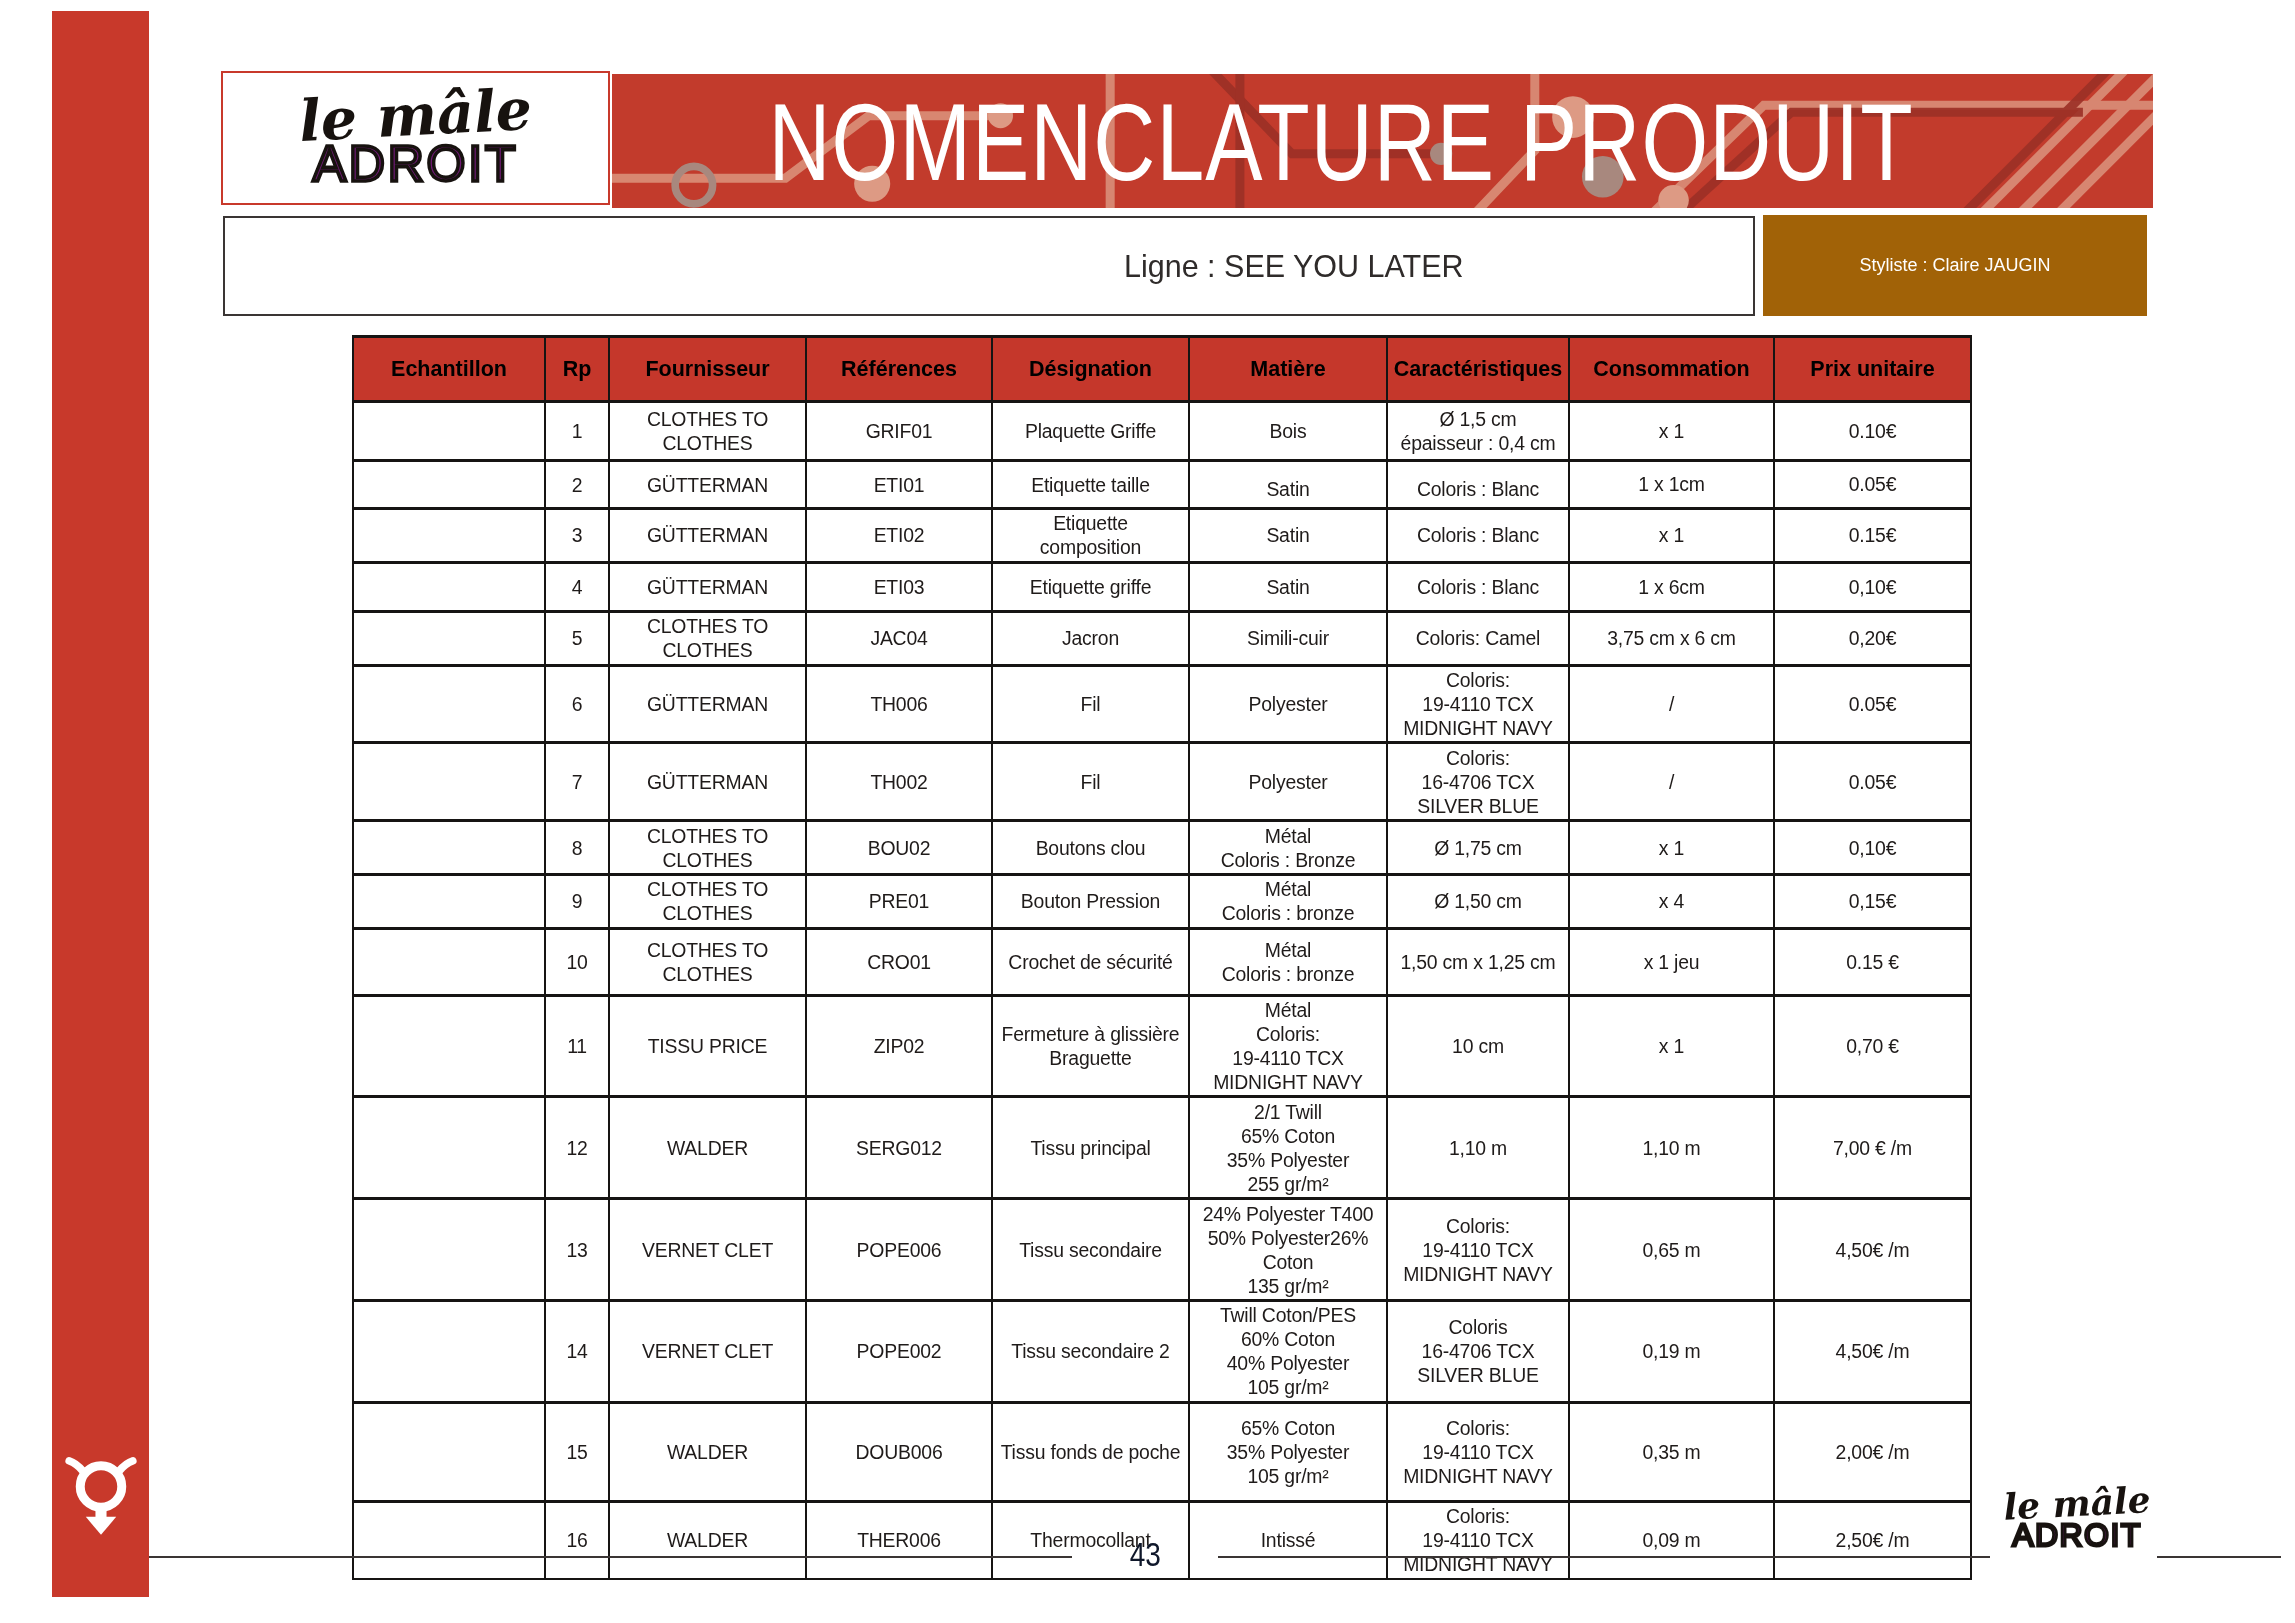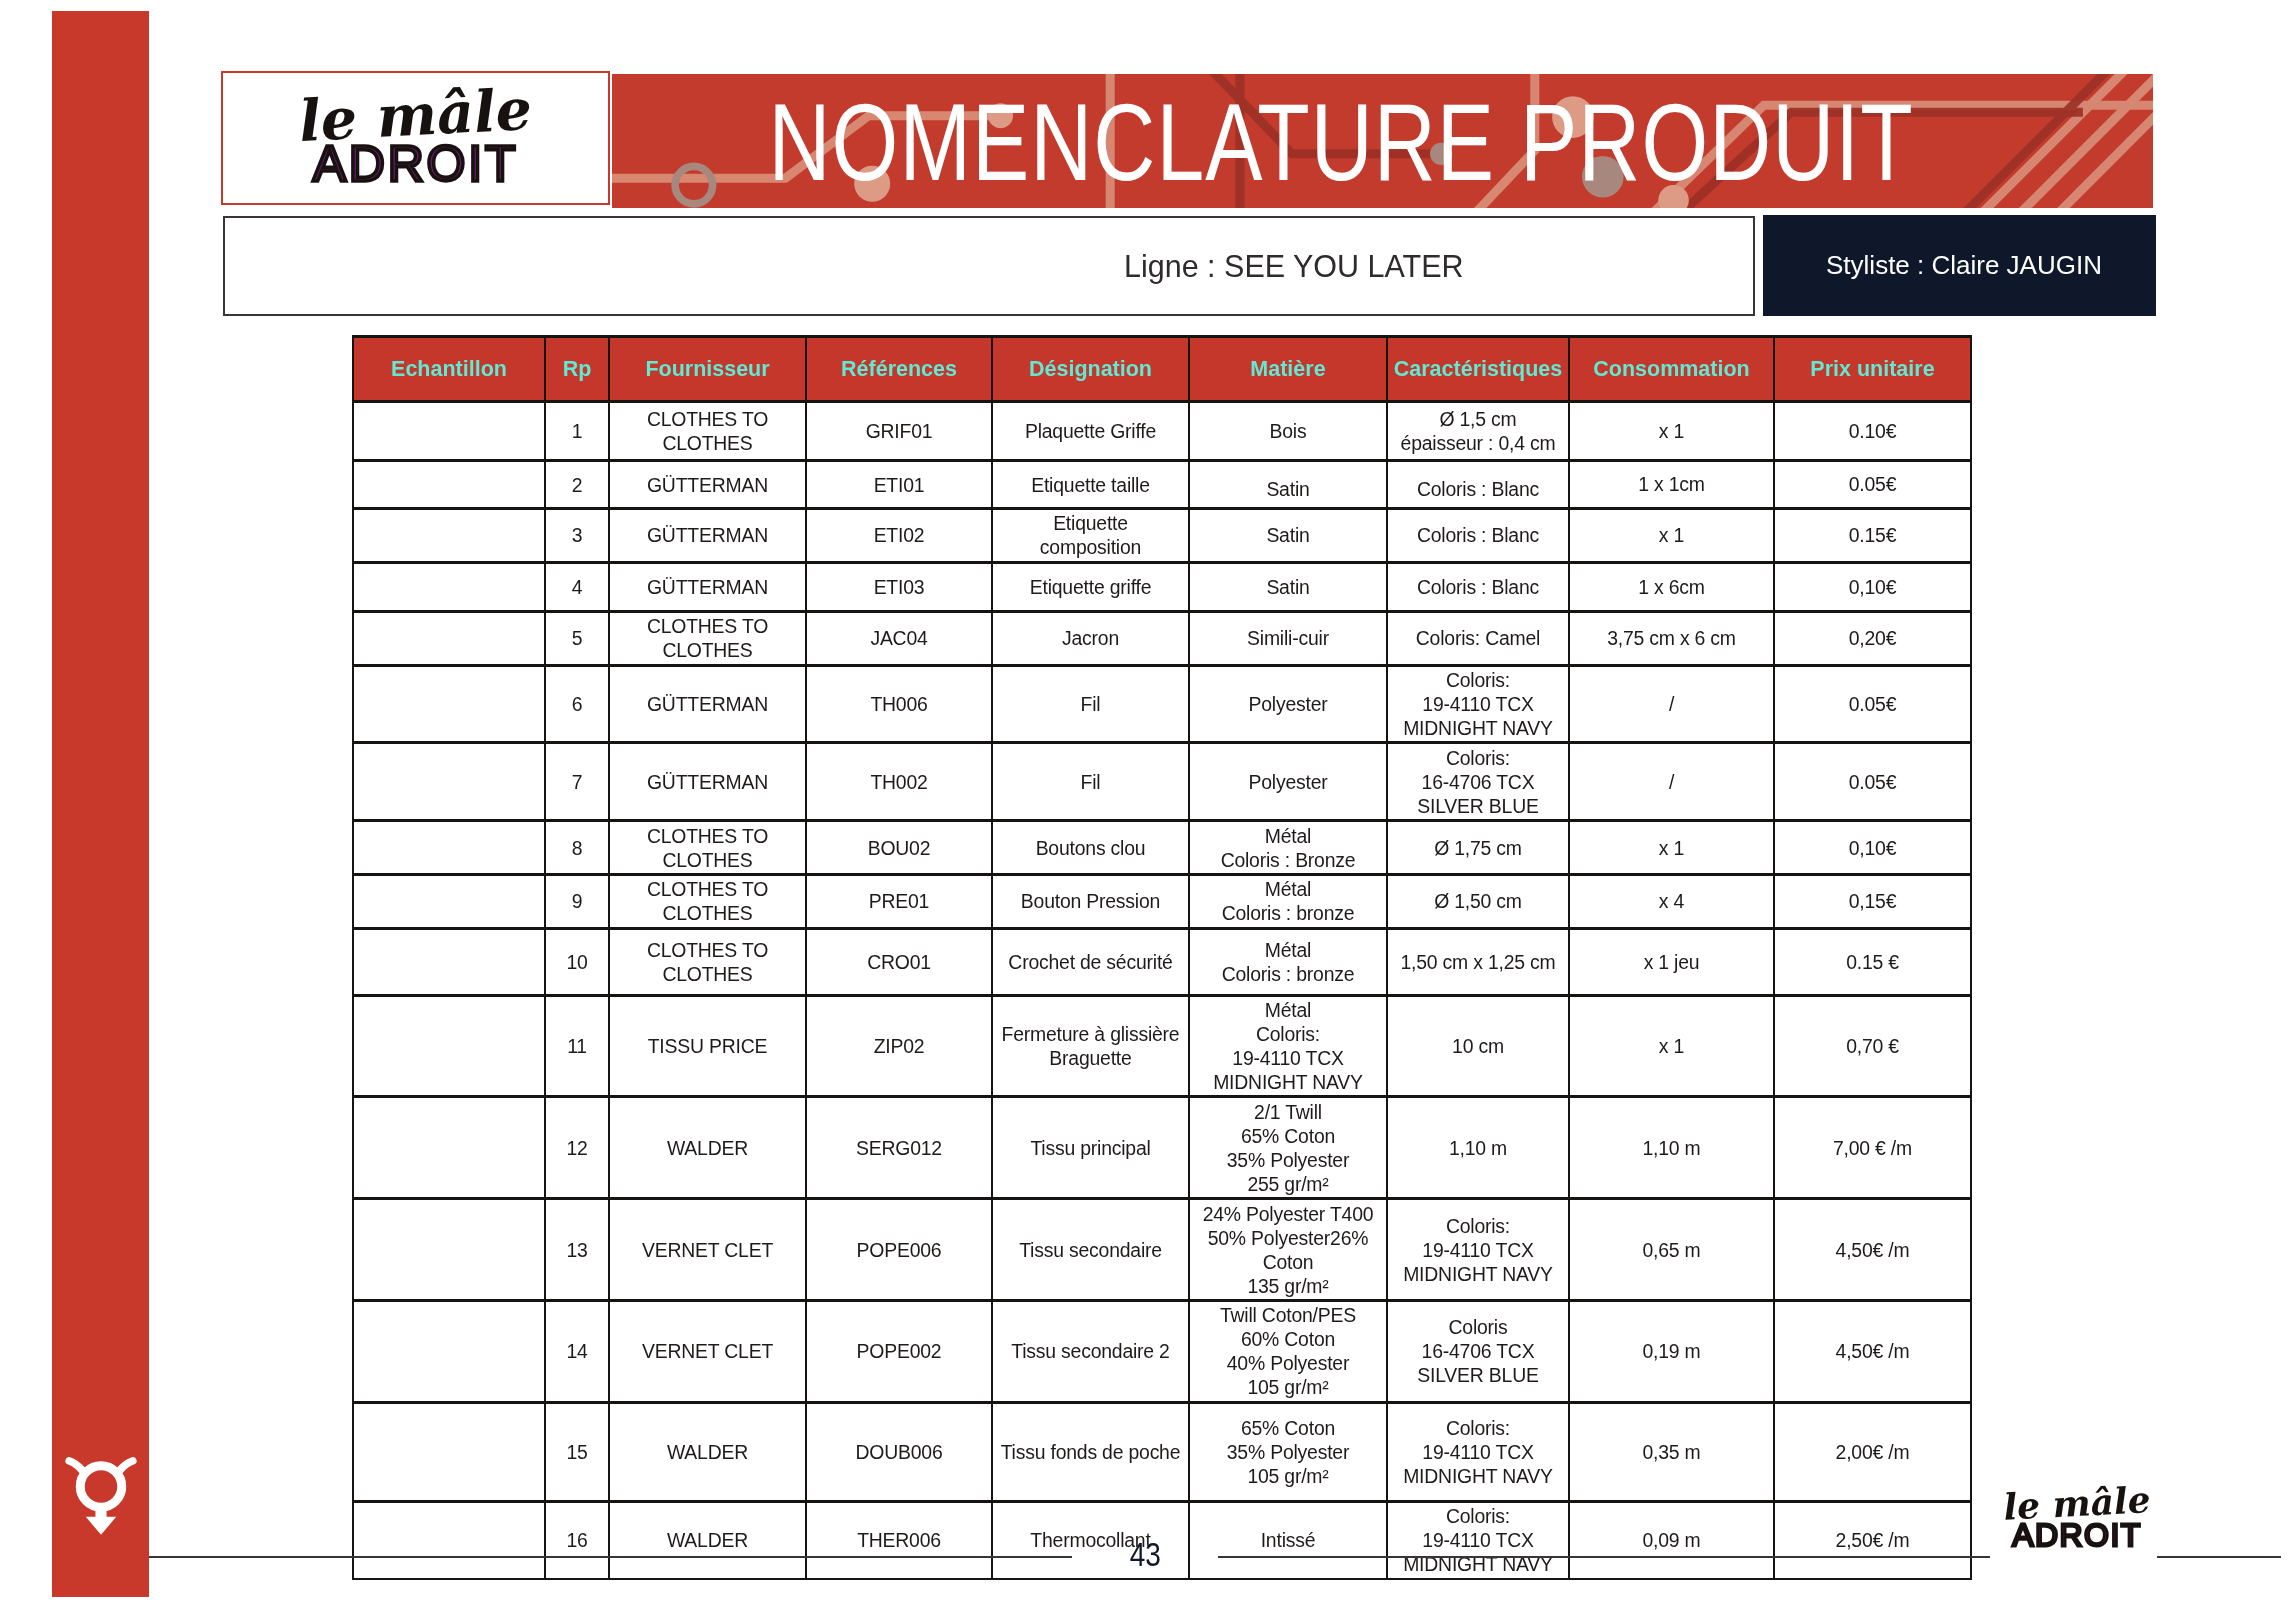--- a/index.html
+++ b/index.html
@@ -28,31 +28,31 @@
                 color:#ffffff;font-size:110px;letter-spacing:1.4px;white-space:nowrap;}
   .banner-title span{display:inline-block;transform:scaleX(0.78);transform-origin:center;}
 
   
   .info-bar{left:223px;top:216px;width:1532px;height:100px;background:#fff;
             border:2.1px solid #3a3534;box-sizing:border-box;}
   .info-bar .collection{position:absolute;left:350px;top:0;height:100%;display:flex;align-items:center;
             font-size:30.5px;color:#2f2b2a;}
   .info-bar .ligne{position:absolute;left:899px;top:0;height:100%;display:flex;align-items:center;
             font-size:30.5px;color:#2f2b2a;}
-  .stylist-box{left:1763px;top:215px;width:384px;height:101px;background:#0f172a;color:#fff;
-            display:flex;align-items:center;justify-content:center;font-size:26px;padding-left:9px;}
+  .stylist-box{left:1763px;top:215px;width:384px;height:101px;background:#a16207;color:#fff;
+            display:flex;align-items:center;justify-content:center;font-size:18px;}
 
   
   table.nomen{position:absolute;left:352px;top:335px;width:1619px;border-collapse:collapse;
               table-layout:fixed;border:2.8px solid #161413;}
   table.nomen th,table.nomen td{border-left:2.1px solid #161413;border-top:3.5px solid #161413;
               text-align:center;vertical-align:middle;white-space:pre-line;
               padding:1.4px 4.2px;box-sizing:border-box;overflow:hidden;}
   table.nomen thead tr{height:65px;background:#c5372b;}
-  table.nomen th{font-size:21.5px;font-weight:bold;color:#5eead4;}
+  table.nomen th{font-size:21.5px;font-weight:bold;color:#000000;}
   table.nomen td{font-size:19.4px;line-height:24px;color:#1f1b1a;letter-spacing:-0.2px;}
   .w0{width:192px}.w1{width:64px}.w2{width:197px}.w3{width:186px}.w4{width:197px}
   .w5{width:198px}.w6{width:182px}.w7{width:205px}.w8{width:197px}
   .r0{height:59px}.r1{height:48px}.r2{height:53px}.r3{height:49px}.r4{height:49px}
   .r5{height:76px}.r6{height:77px}.r7{height:51px}.r8{height:53px}.r9{height:67px}
   .r10{height:99px}.r11{height:100px}.r12{height:100px}.r13{height:100px}.r14{height:99px}.r15{height:73px}
   .r1 td.c-matiere,.r1 td.c-caracteristiques{vertical-align:bottom;padding-bottom:5.6px;}
   .r1 td.c-consommation,.r1 td.c-prix{vertical-align:top;padding-top:9.7px;}
 
   

